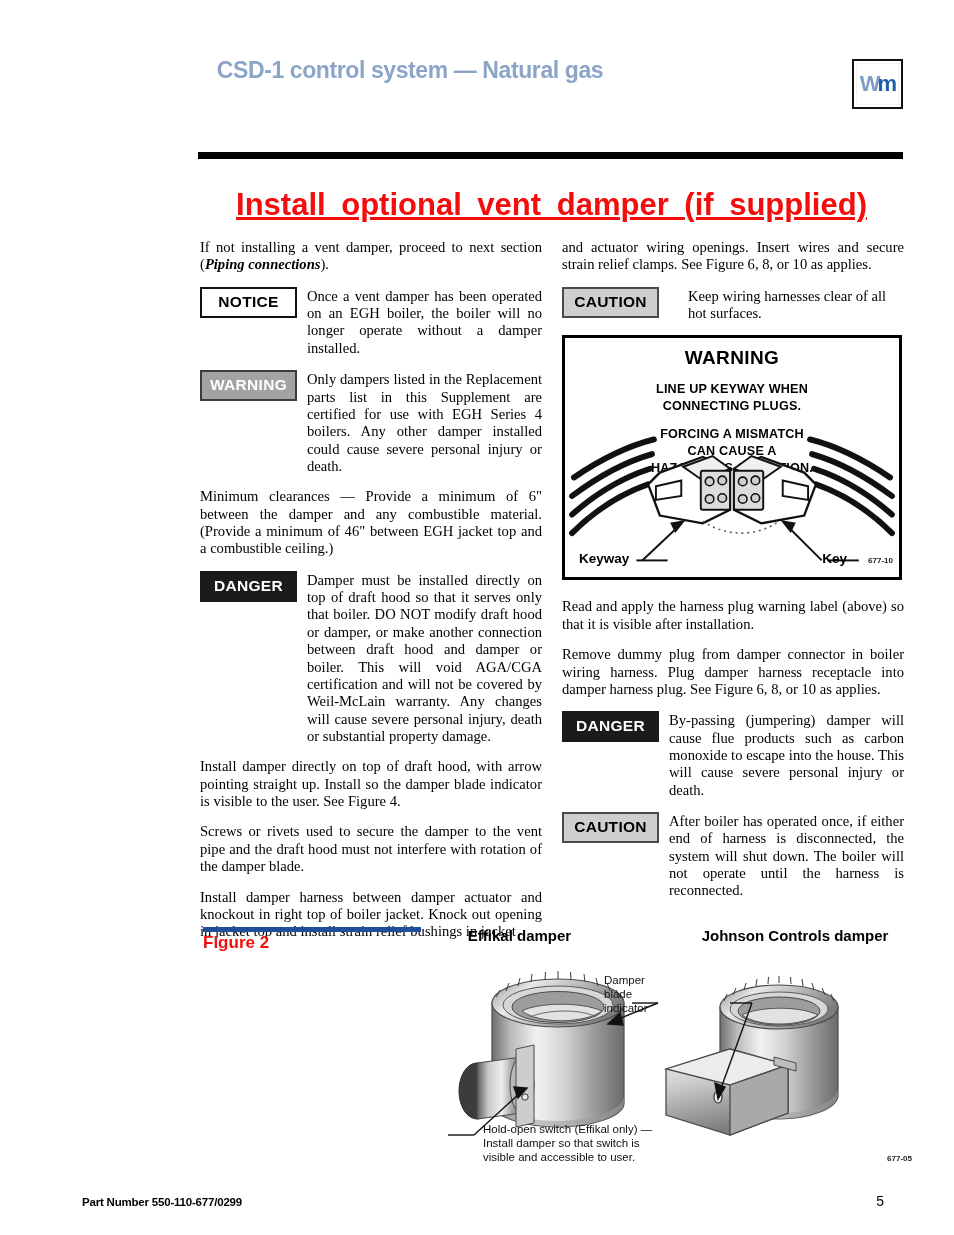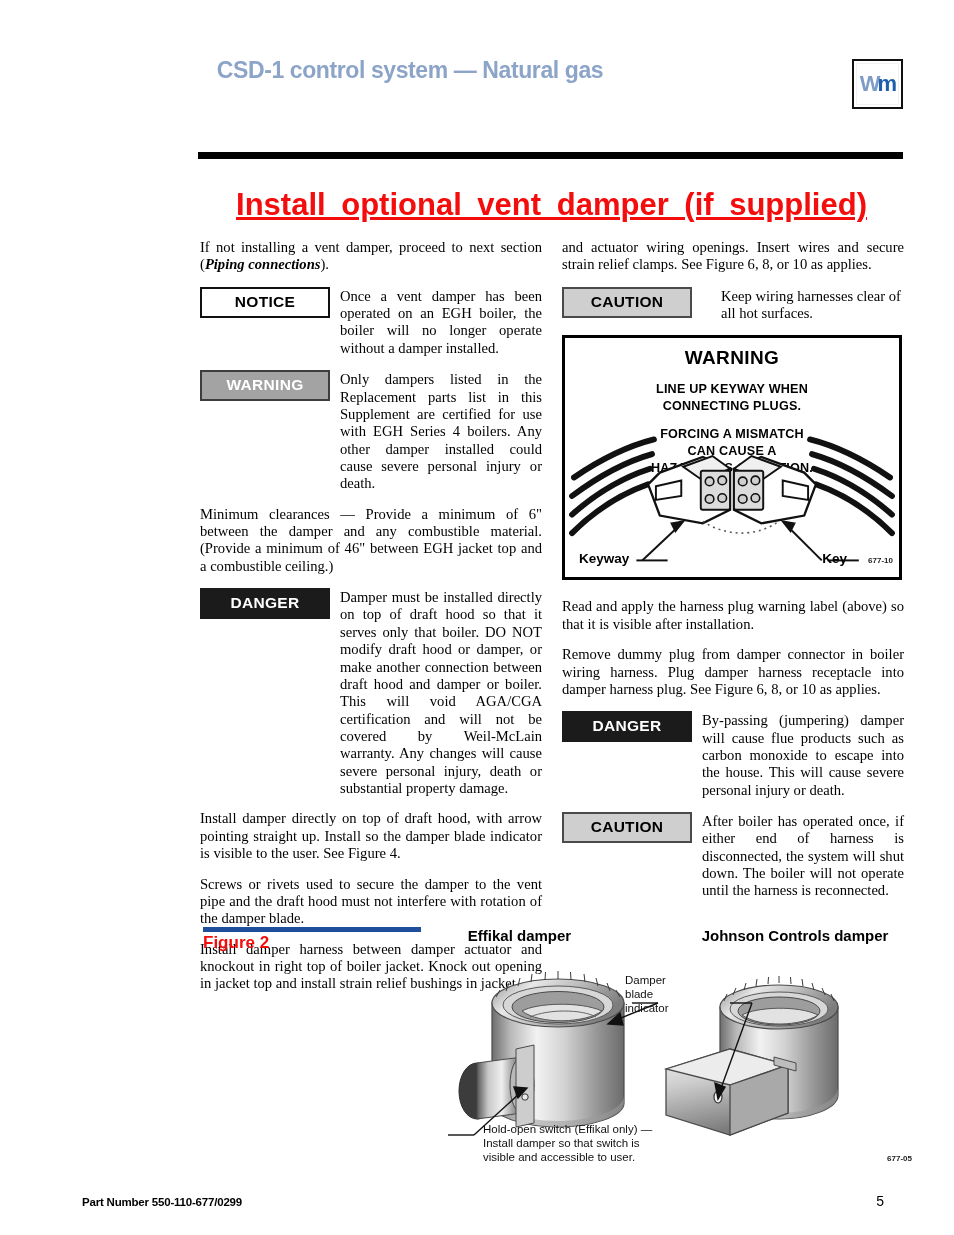--- a/index.html
+++ b/index.html
@@ -105,21 +105,21 @@
   .bi { font-weight: bold; font-style: italic; }
 
   
   .alert {
     display: flex;
     align-items: flex-start;
     margin: 0 0 13px 0;
   }
   .alert-label {
     flex: 0 0 auto;
-    width: 130px;
+    width: 97px;
     text-align: center;
     font-family: "Liberation Sans", sans-serif;
     font-weight: bold;
     font-size: 15.5px;
     letter-spacing: 0.3px;
     padding: 4px 0 5px 0;
     box-sizing: border-box;
     margin-right: 10px;
   }
   .lbl-notice {
@@ -259,21 +259,21 @@
     left: 430px; top: 945px;
     width: 480px; height: 225px;
   }
   .callout {
     position: absolute;
     font-family: "Liberation Sans", sans-serif;
     font-size: 11.5px;
     line-height: 1.22;
     color: #111;
   }
-  .callout-dbi { left: 625px; top: 973px; }
+  .callout-dbi { left: 604px; top: 973px; }
   .callout-hos { left: 483px; top: 1122px; }
   .fig-code {
     position: absolute;
     right: 42px; top: 1154px;
     font-family: "Liberation Sans", sans-serif;
     font-weight: bold;
     font-size: 8px;
     color: #222;
   }
 

